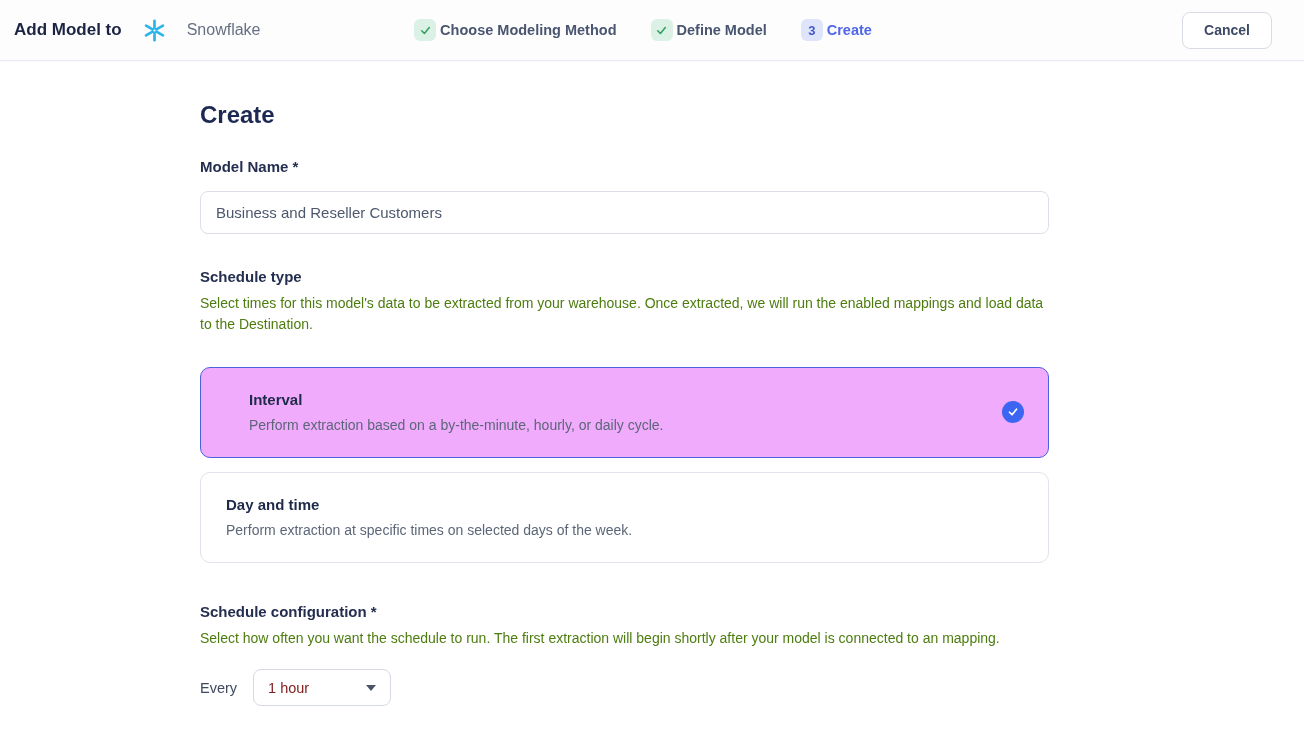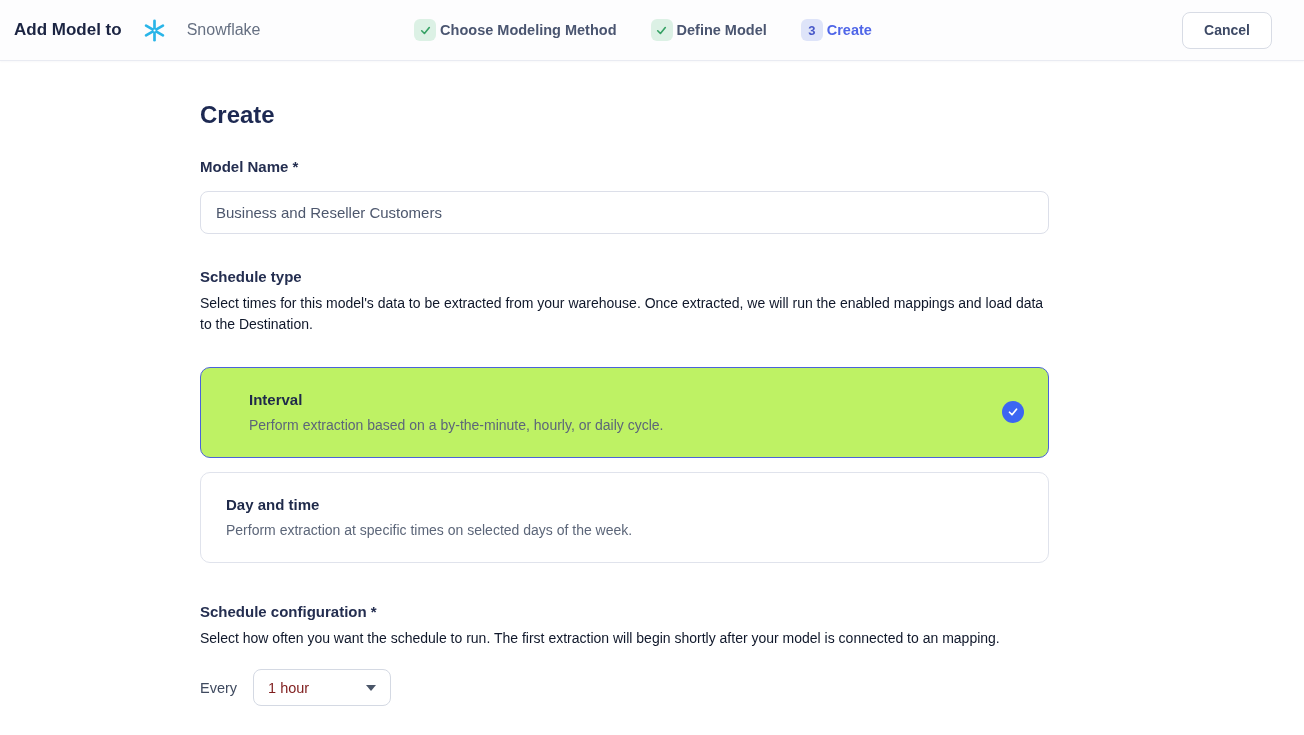--- a/index.html
+++ b/index.html
@@ -124,39 +124,39 @@
     background: #ffffff;
     outline: none;
     display: block;
   }
 
   .section-desc {
     margin-top: 8px;
     width: 855px;
     font-size: 14px;
     line-height: 21px;
-    color: #0f172a;
+    color: #4d7c0f;
   }
   .schedule-type-label { margin-top: 34px; }
 
   .option-cards { margin-top: 32px; width: 849px; }
   .option-card {
     border: 1px solid #e0e3ec;
     border-radius: 10px;
     background: #ffffff;
     padding: 20px 24px 22px 25px;
     min-height: 91px;
     display: flex;
     align-items: center;
     justify-content: space-between;
     cursor: pointer;
   }
   .option-card + .option-card { margin-top: 14px; }
   .option-card.selected {
-    background: #bef264;
+    background: #f0abfc;
     border: 1.5px solid #4b63da;
     padding-left: 48px;
   }
   .option-title {
     font-size: 15px;
     font-weight: bold;
     color: #1f2a4a;
   }
   .option-desc {
     margin-top: 9px;

